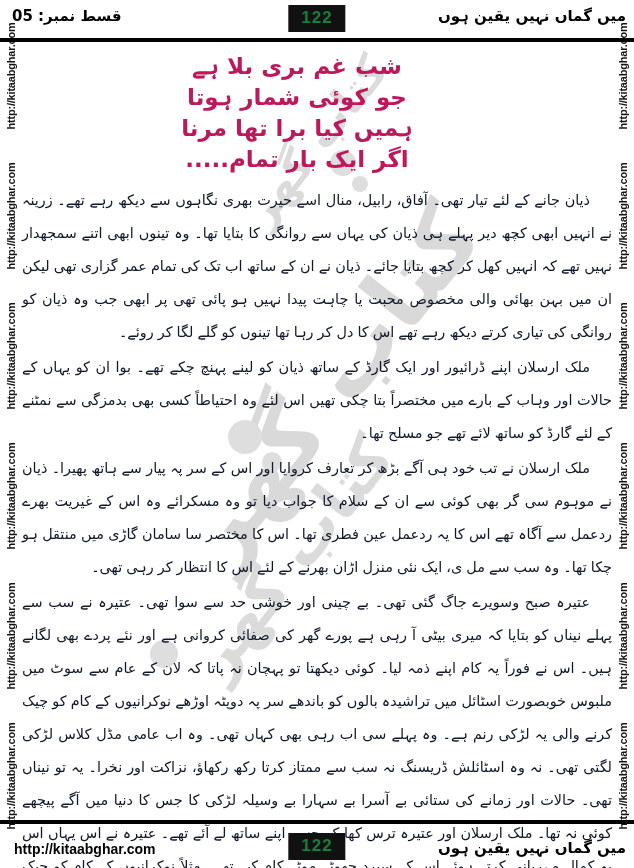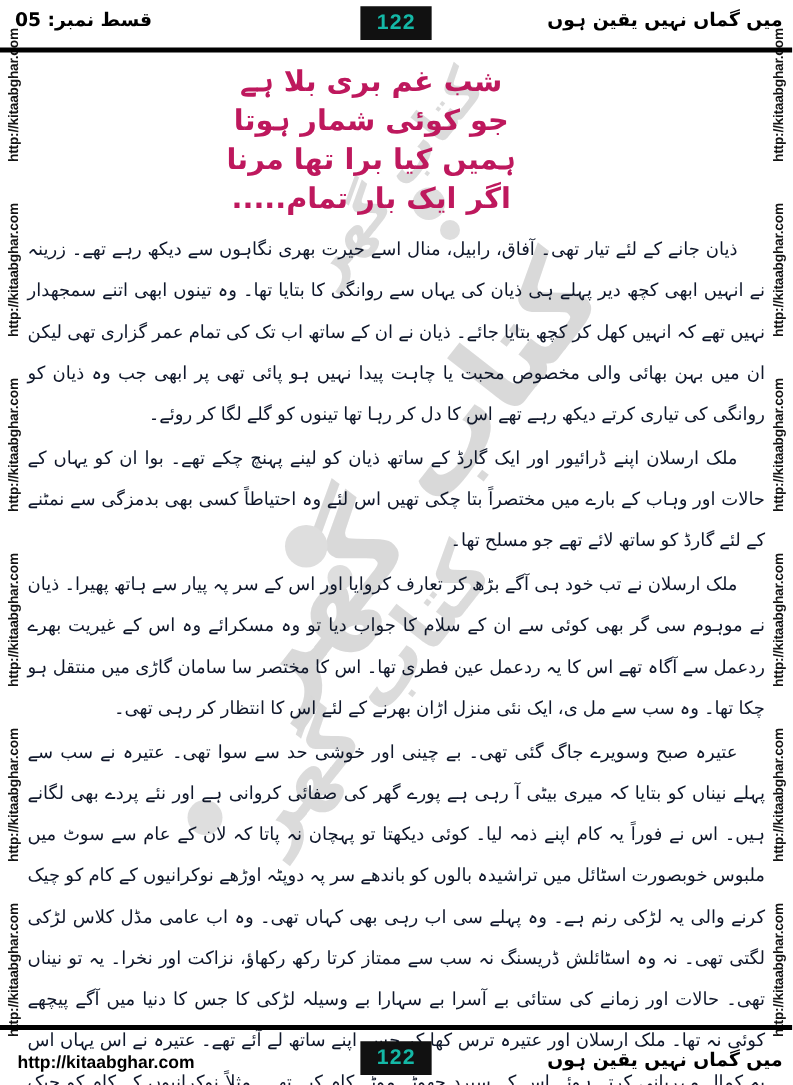--- a/index.html
+++ b/index.html
@@ -119,21 +119,21 @@
   .header .left-label  { left: 12px; }
   .footer .right-title { right: 8px; top: 14px; }
   .footer .left-label  { left: 14px; top: 15px; }
 
   .page-badge {
     position: absolute;
     left: 50%;
     transform: translateX(-50%);
     top: 5px;
     background: #111111;
-    color: #14b8a6;
+    color: #15803d;
     font-family: "Liberation Sans", sans-serif;
     font-size: 17px;
     font-weight: 700;
     letter-spacing: 1px;
     padding: 3px 13px 4px 13px;
     line-height: 20px;
   }
   .footer .page-badge { top: 11px; }
 
   .rule {

